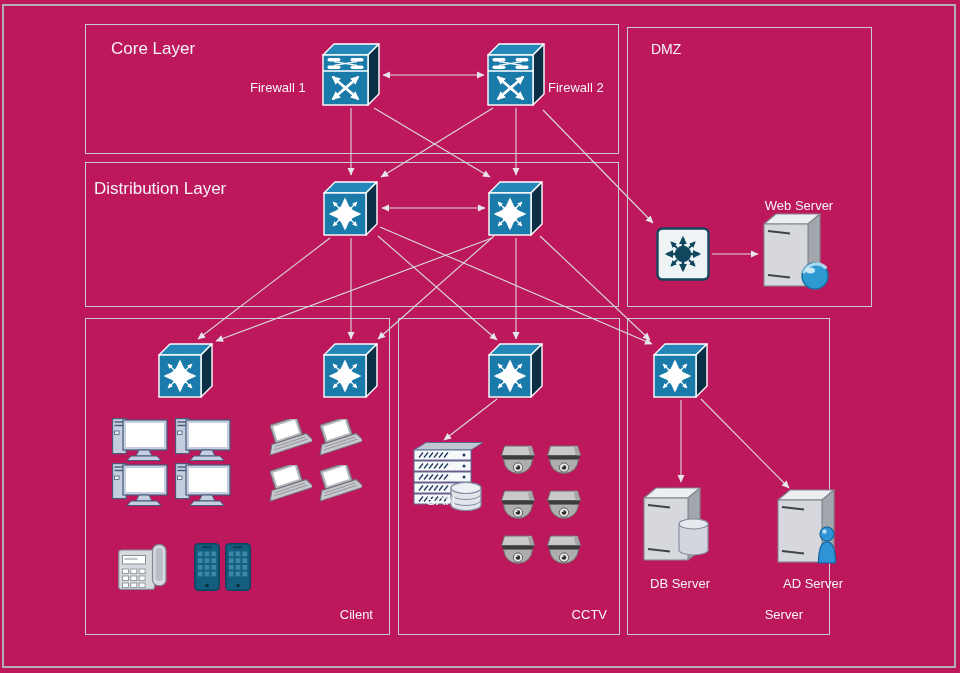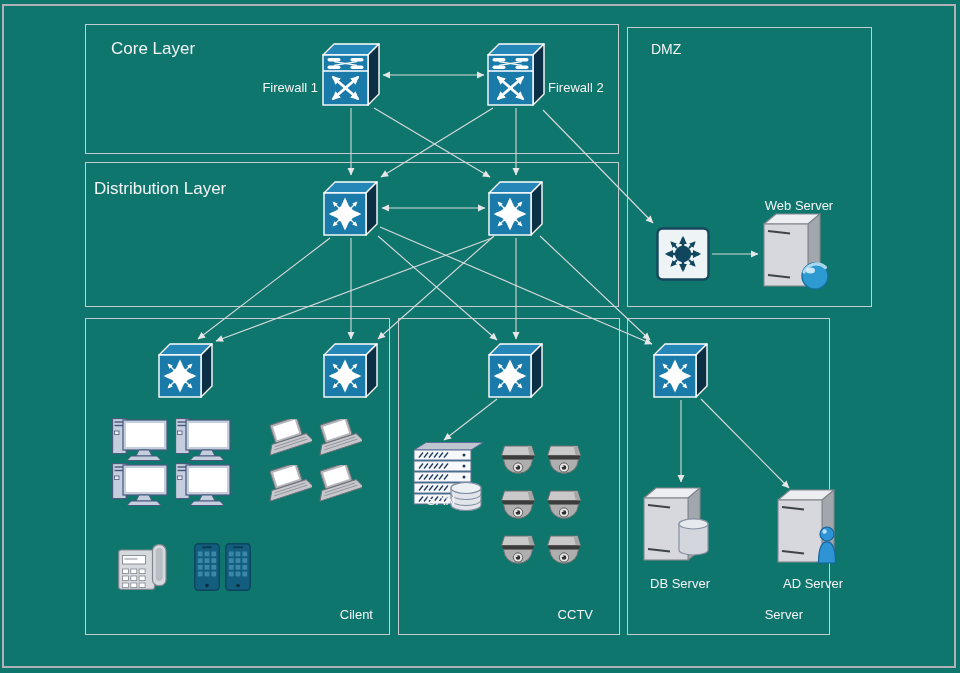--- a/index.html
+++ b/index.html
@@ -1,19 +1,19 @@
 <!DOCTYPE html>
 <html><head>
 <meta charset="utf-8">
 <style>
   * { margin:0; padding:0; box-sizing:border-box; }
   html,body { background:#000; }
   #canvas {
     position:relative; width:960px; height:673px;
-    background:#0f766e; overflow:hidden;
+    background:#be185d; overflow:hidden;
     font-family:"Liberation Sans","DejaVu Sans",sans-serif;
     color:#f3f3f3;
   }
   .frame { position:absolute; left:2px; top:4px; width:954px; height:664px;
            border:2px solid #b0b0b6; pointer-events:none; }
   .box { position:absolute; border:1px solid #c7cad0; }
   .box-title { position:absolute; color:#f4f4f4; white-space:nowrap; }
   .title-lg { font-size:17px; }
   .title-md { font-size:14px; }
   .corner-label { position:absolute; font-size:13px; color:#f4f4f4; }
@@ -219,21 +219,21 @@
   <div class="box" style="left:85px;top:162px;width:534px;height:145px">
     <span class="box-title title-lg" style="left:8px;top:16px">Distribution Layer</span>
   </div>
   <div class="box" style="left:627px;top:27px;width:245px;height:280px">
     <span class="box-title title-md" style="left:23px;top:13px">DMZ</span>
   </div>
   <div class="box" style="left:85px;top:318px;width:305px;height:317px">
     <span class="corner-label" style="right:16px;bottom:12px">Cilent</span>
   </div>
   <div class="box" style="left:398px;top:318px;width:222px;height:317px">
-    <span class="corner-label" style="right:26px;bottom:12px">CCTV</span>
+    <span class="corner-label" style="right:12px;bottom:12px">CCTV</span>
   </div>
   <div class="box" style="left:627px;top:318px;width:203px;height:317px">
     <span class="corner-label" style="right:26px;bottom:12px">Server</span>
   </div>
 
   <svg class="overlay" width="960" height="673" viewBox="0 0 960 673">
     <g fill="none">
       <line class="wire" x1="383" y1="75" x2="484" y2="75" marker-start="url(#mArr)" marker-end="url(#mArr)"></line>
       <line class="wire" x1="351" y1="108" x2="351" y2="175" marker-end="url(#mArr)"></line>
       <line class="wire" x1="516" y1="108" x2="516" y2="175" marker-end="url(#mArr)"></line>
@@ -255,21 +255,21 @@
       <line class="wire" x1="701" y1="399" x2="789" y2="488" marker-end="url(#mArr)"></line>
     </g>
   </svg>
 
   <svg class="node" style="left:322px;top:40px" width="58" height="66">
       <use href="#sym-firewall"></use>
     </svg>
   <svg class="node" style="left:487px;top:40px" width="58" height="66">
       <use href="#sym-firewall"></use>
     </svg>
-  <div class="node-label" style="left:238px;top:80px;width:80px;text-align:right">Firewall 1</div>
+  <div class="node-label" style="left:250px;top:80px;width:80px;text-align:left">Firewall 1</div>
   <div class="node-label" style="left:548px;top:80px;width:80px;text-align:left">Firewall 2</div>
 
   <svg class="node" style="left:323px;top:180px" width="56" height="56">
       <use href="#sym-switch3d"></use>
     </svg>
   <svg class="node" style="left:488px;top:180px" width="56" height="56">
       <use href="#sym-switch3d"></use>
     </svg>
 
   <svg class="node" style="left:656px;top:227px" width="54" height="54">

